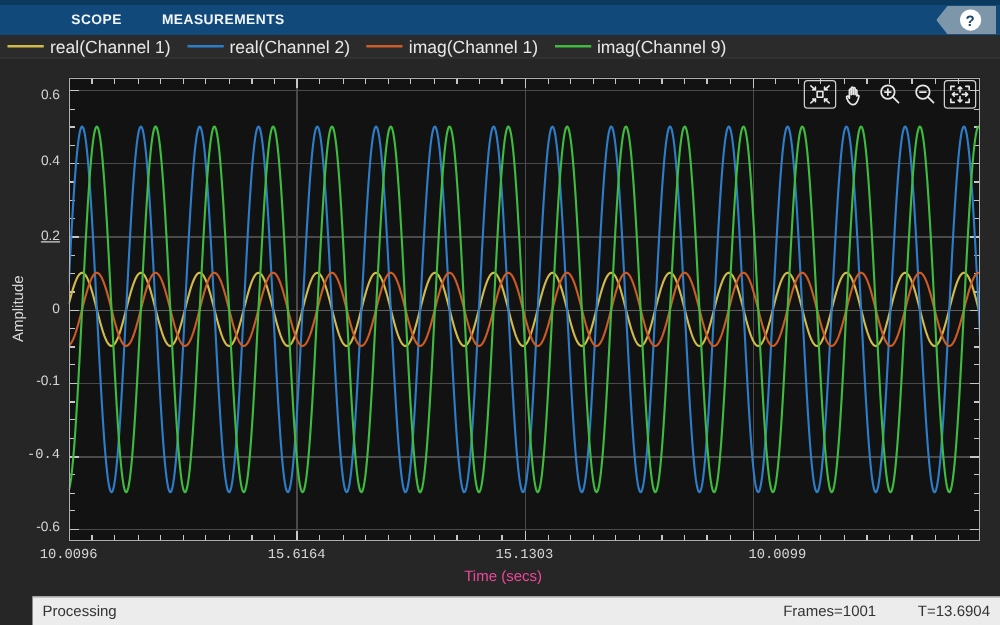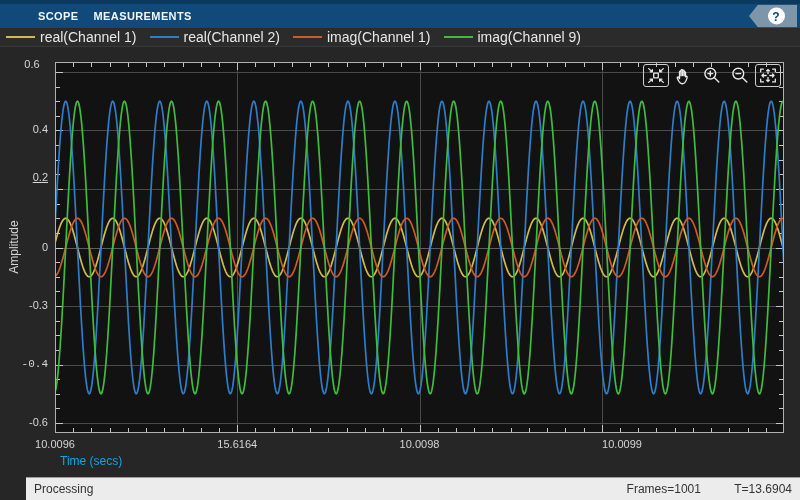--- a/index.html
+++ b/index.html
@@ -3,21 +3,21 @@
 <meta charset="utf-8">
 <style>
   * { margin:0; padding:0; box-sizing:border-box; }
   html,body { width:800px; height:500px; }
   body { font-family:"Liberation Sans", sans-serif; background:#262626; overflow:hidden; }
   .window { position:relative; width:800px; height:500px; background:var(--panel_bg); }
 
   
   .toolstrip { position:relative; height:28px; background:var(--toolstrip_bg);
                border-top:4px solid var(--toolstrip_top); display:flex; align-items:center; }
-  .tabs { display:flex; gap:15px; margin-left:38px; }
+  .tabs { display:flex; gap:32px; margin-left:57px; }
   .tab { color:#f2f6fa; font-size:11px; font-weight:600; letter-spacing:.4px; cursor:default; line-height:24px; }
   .help-btn { position:absolute; right:3px; top:50%; transform:translateY(-50%); width:48px; height:23px;
               background:var(--help_badge_bg); clip-path:polygon(0 50%, 19% 0, 100% 0, 100% 100%, 19% 100%);
               display:flex; align-items:center; justify-content:center; }
   .help-circle { width:17px; height:17px; border-radius:50%; background:#fff; color:#14456e;
                  font-size:12px; font-weight:700; display:flex; align-items:center; justify-content:center;
                  margin-left:6px; }
 
   
   .legendbar { height:19px; background:var(--legend_bg); display:flex; align-items:center;
@@ -25,23 +25,23 @@
   .legend-entry { display:flex; align-items:center; margin-right:13px; cursor:default; }
   .legend-line { width:29px; height:2px; margin-right:5px; }
   .legend-label { color:#e8e8e8; font-size:14px; white-space:nowrap; }
 
   
   .plot-region { position:relative; height:430px; background:var(--panel_bg); }
   .axes-box { position:absolute; left:55px; top:15px; width:729px; height:371px; }
   .axes-box svg { display:block; }
   .ylab { position:absolute; left:14px; top:200px; transform:translate(-50%,-50%) rotate(-90deg);
           color:#d6d6d6; font-size:12px; white-space:nowrap; }
-  .xlab { position:absolute; left:60px; top:407px; width:729px; text-align:left;
-          color:#0ea5e9; font-size:12px; }
-  .x-tick-label { position:absolute; transform:translateX(-50%); top:391px; color:#d6d6d6; font-size:11px; white-space:nowrap; }
+  .xlab { position:absolute; left:38px; top:407px; width:729px; text-align:center;
+          color:#ec4899; font-size:12px; }
+  .x-tick-label { position:absolute; transform:translateX(-50%); top:391px; color:#d6d6d6; font-size:11px; white-space:nowrap;font-family:Liberation Mono, monospace; }
   .y-tick-label { position:absolute; left:16px; width:32px; text-align:right; color:#d6d6d6; font-size:11px; }
 
   
   .plot-tools { position:absolute; top:17px; right:19px; display:flex; gap:2px; }
   .ptool { width:26px; height:23px; display:flex; align-items:center; justify-content:center;
            background:transparent; border:none; padding:0; cursor:pointer; }
   .ptool.boxed { border:1px solid #cfcfcf; border-radius:3px; }
   .ptool svg { stroke:#e8e8e8; fill:none; stroke-width:1.4; stroke-linecap:round; stroke-linejoin:round; }
 
   
@@ -276,27 +276,27 @@
           <path d="M12 12 L12 16.6 M12 16.6 L10.4 15 M12 16.6 L13.6 15"></path>
           <path d="M10 10 L5.4 10 M5.4 10 L7 8.4 M5.4 10 L7 11.6"></path>
           <path d="M14 10 L18.6 10 M18.6 10 L17 8.4 M18.6 10 L17 11.6"></path>
           <path d="M4 6 L4 3 L7 3 M17 3 L20 3 L20 6 M20 14 L20 17 L17 17 M7 17 L4 17 L4 14"></path>
         </svg>
       </button>
     </div>
   <div id="tick-labels" style="position: absolute; inset: 0px; pointer-events: none;">
         <div class="x-tick-label" style="left: 55px;">10.0096</div>
         <div class="x-tick-label" style="left: 237.25px;">15.6164</div>
-        <div class="x-tick-label" style="left: 419.5px;">10.0098</div>
+        <div class="x-tick-label" style="left: 419.5px;">15.1303</div>
         <div class="x-tick-label" style="left: 622px;">10.0099</div>
-        <div class="y-tick-label" style="top: 11px; text-align: center;">0.6</div>
+        <div class="y-tick-label" style="top: 23px;">0.6</div>
         <div class="y-tick-label" style="top: 76.4653px;">0.4</div>
-        <div class="y-tick-label" style="top: 124px; text-decoration: underline;">0.2</div>
+        <div class="y-tick-label" style="top: 136px; text-decoration: underline;">0.2</div>
         <div class="y-tick-label" style="top: 193.5px;">0</div>
-        <div class="y-tick-label" style="top: 252.017px;">-0.3</div>
+        <div class="y-tick-label" style="top: 252.017px;">-0.1</div>
         <div class="y-tick-label" style="top: 310.535px; font-family: Liberation Mono, monospace;">-0.4</div>
         <div class="y-tick-label" style="top: 369.052px;">-0.6</div>
       </div>
     </div>
 
   <div class="statusbar">
     <span>Processing</span>
     <span class="status-right">
       <span>Frames=1001</span>
       <span>T=13.6904</span>

